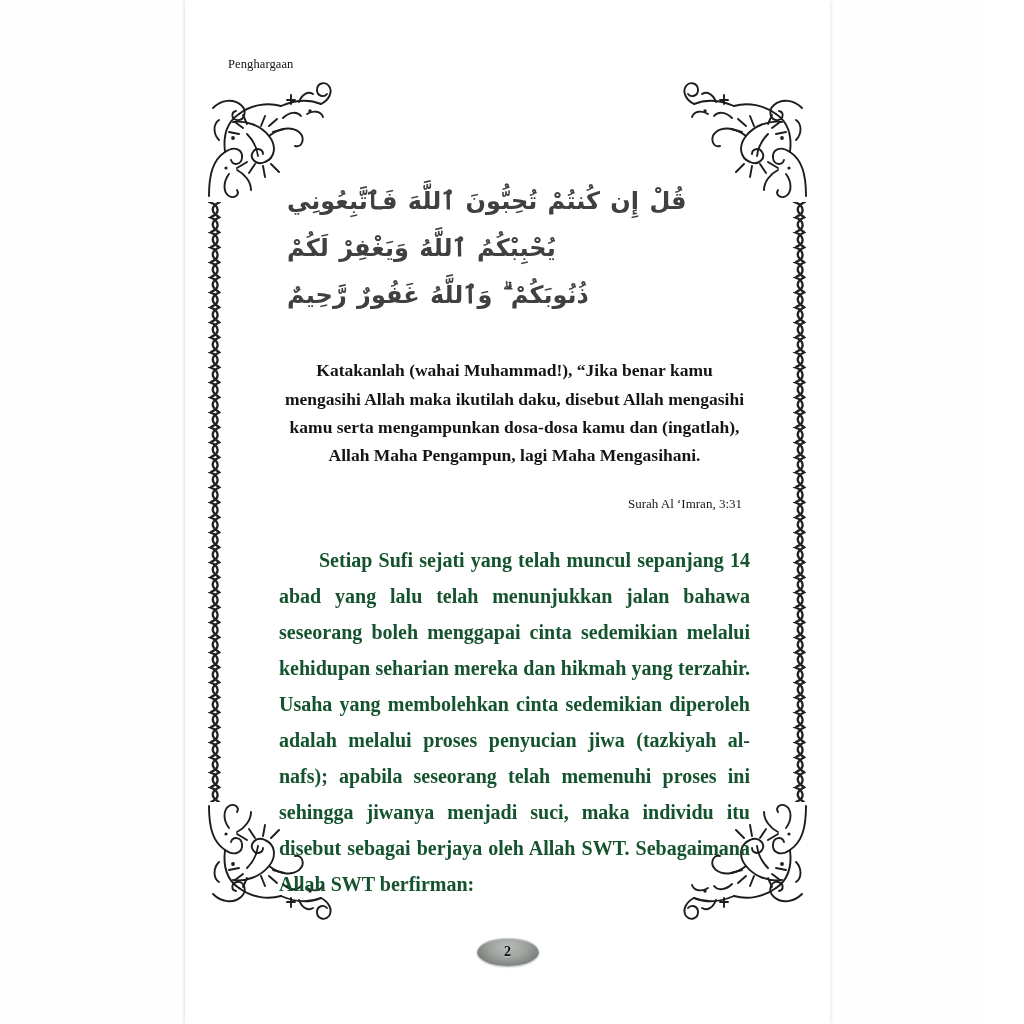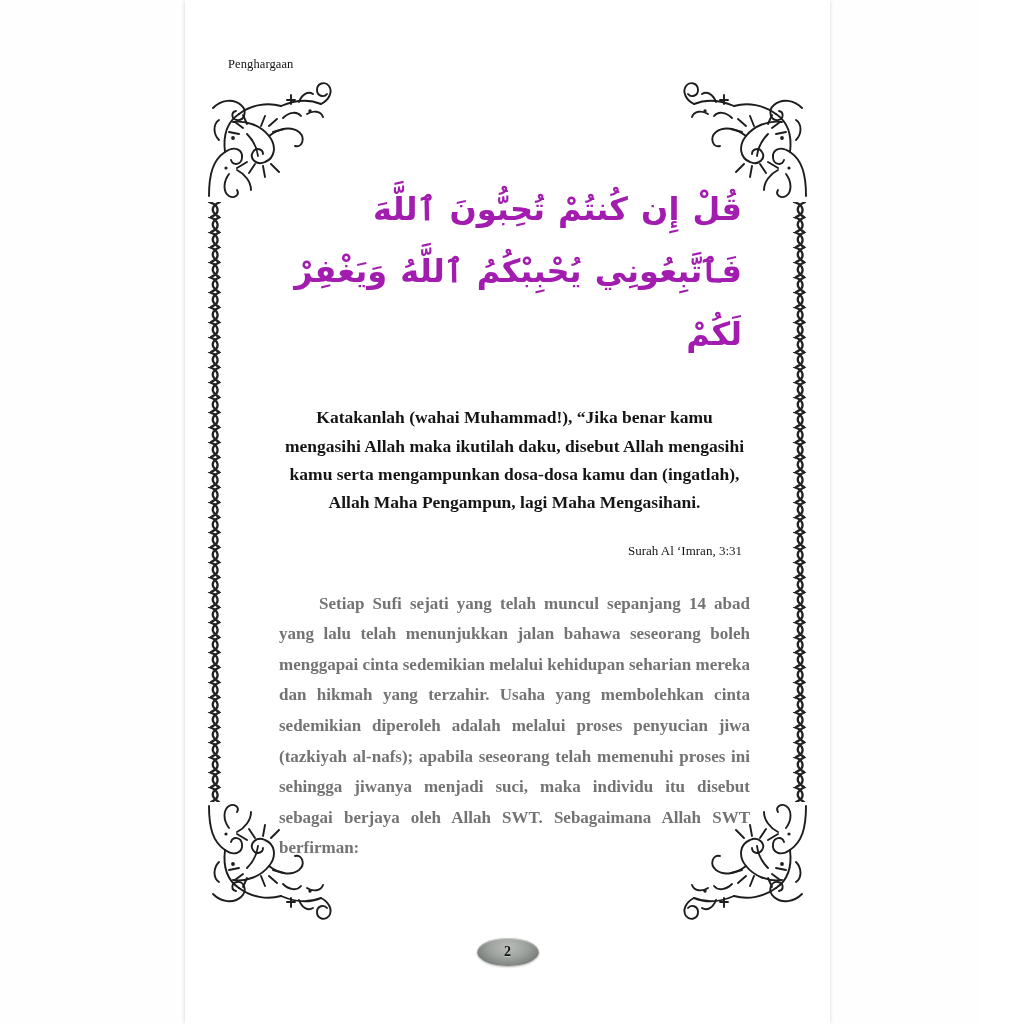--- a/index.html
+++ b/index.html
@@ -74,26 +74,26 @@
   
   .content {
     position: absolute;
     left: 94px;
     top: 178px;
     width: 471px;
   }
 
   .ayah {
     direction: rtl;
-    text-align: right;
+    text-align: left;
     font-family: "DejaVu Sans", "Liberation Sans", sans-serif;
-    font-size: 32px;
+    font-size: 24px;
     font-weight: 700;
     line-height: 1.95;
-    color: #a21caf;
+    color: #404040;
     letter-spacing: 0px;
     word-spacing: 2px;
     margin: 0 8px;
   }
 
   .translation {
     margin-top: 38px;
     text-align: center;
     font-size: 17.5px;
     font-weight: 600;
@@ -109,24 +109,24 @@
     font-weight: 400;
     color: #151515;
     padding-right: 8px;
   }
 
   .body-par {
     margin-top: 30px;
     text-align: justify;
     text-align-last: left;
     text-justify: inter-word;
-    font-size: 17px;
+    font-size: 20px;
     font-weight: 600;
     line-height: 1.80;
-    color: #737373;
+    color: #14532d;
     text-indent: 40px;
     hyphens: none;
   }
 
   
   .folio {
     position: absolute;
     left: 50%;
     top: 938px;
     transform: translateX(-50%);
@@ -291,20 +291,21 @@
           <rect x="0" y="0" width="18" height="600" fill="url(#ropeR)" stroke="none"></rect>
         </svg>
       </div>
 
     </div>
 
     <div class="content">
 
       <div class="ayah">
         <div>قُلْ إِن كُنتُمْ تُحِبُّونَ ٱللَّهَ فَٱتَّبِعُونِي يُحْبِبْكُمُ ٱللَّهُ وَيَغْفِرْ لَكُمْ</div>
+        <div>ذُنُوبَكُمْ ۗ وَٱللَّهُ غَفُورٌ رَّحِيمٌ</div>
       </div>
 
       <div class="translation">Katakanlah (wahai Muhammad!), “Jika benar kamu mengasihi Allah maka ikutilah daku, disebut Allah mengasihi kamu serta mengampunkan dosa-dosa kamu dan (ingatlah), Allah Maha Pengampun, lagi Maha Mengasihani.</div>
 
       <div class="citation">Surah Al ‘Imran, 3:31</div>
 
       <div class="body-par">Setiap Sufi sejati yang telah muncul sepanjang 14 abad yang lalu telah menunjukkan jalan bahawa seseorang boleh menggapai cinta sedemikian melalui kehidupan seharian mereka dan hikmah yang terzahir. Usaha yang membolehkan cinta sedemikian diperoleh adalah melalui proses penyucian jiwa (tazkiyah al-nafs); apabila seseorang telah memenuhi proses ini sehingga jiwanya menjadi suci, maka individu itu disebut sebagai berjaya oleh Allah SWT. Sebagaimana Allah SWT berfirman:</div>
 
     </div>
 

